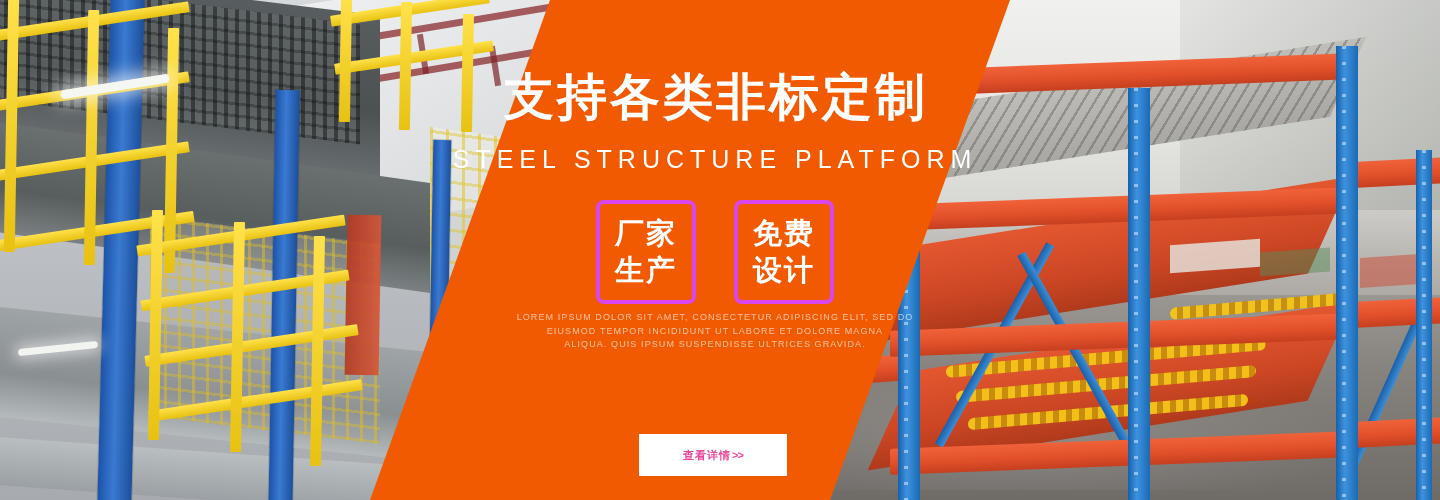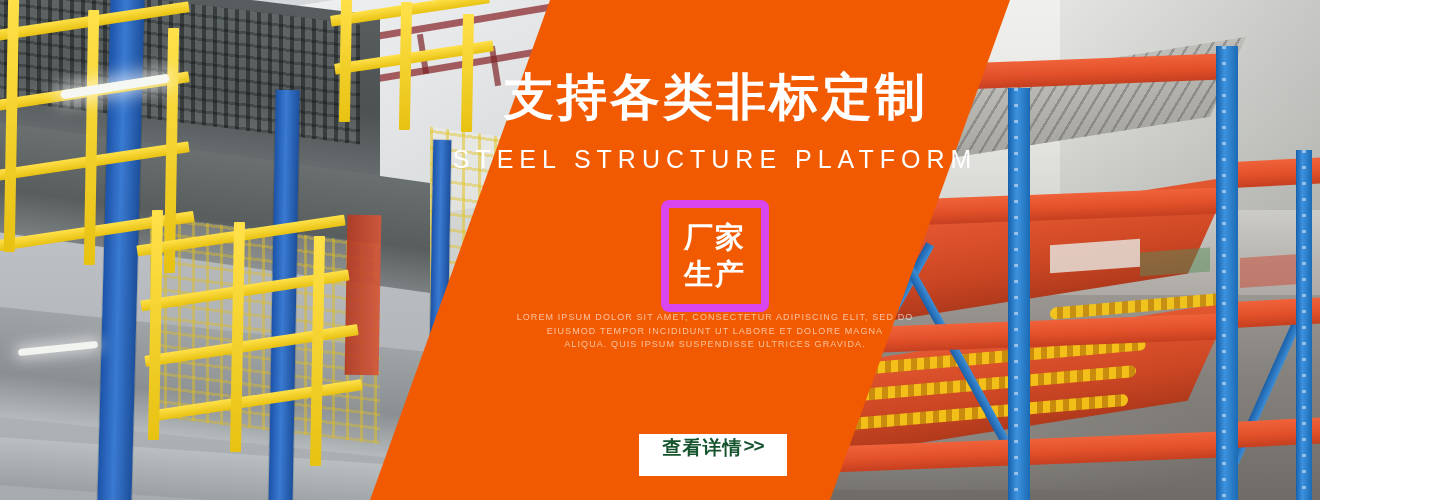--- a/index.html
+++ b/index.html
@@ -6,21 +6,21 @@
     margin: 0;
     padding: 0;
     background: #ffffff;
   }
   body {
     font-family: "Liberation Sans", "DejaVu Sans", sans-serif;
   }
 
   .banner {
     position: relative;
-    width: 1320px;
+    width: 1440px;
     height: 500px;
     overflow: hidden;
     background: #c9cdd2;
   }
 
   
   .photo-left {
     position: absolute;
     left: 0; top: 0;
     width: 620px; height: 500px;
@@ -296,21 +296,21 @@
     position: absolute;
     left: 0; right: 0; top: 200px;
     display: flex;
     justify-content: center;
     gap: 38px;
     transform: translateX(-5px);
   }
   .badge {
     width: 92px;
     height: 96px;
-    border: 8px solid #d946ef;
+    border: 4px solid #d946ef;
     border-radius: 8px;
     display: flex;
     flex-direction: column;
     align-items: center;
     justify-content: center;
     color: #ffffff;
     font-size: 29px;
     font-weight: bold;
     line-height: 1.26;
     letter-spacing: 2px;
@@ -333,24 +333,25 @@
     position: absolute;
     left: 0; right: 0; top: 434px;
     display: flex;
     justify-content: center;
     transform: translateX(-7px);
   }
   .cta {
     width: 148px;
     height: 42px;
     background: #ffffff;
-    color: #14532d;
+    color: #ec4899;
     display: flex;
+    align-items: center;
     justify-content: center;
-    font-size: 19px;
+    font-size: 11px;
     font-weight: bold;
     letter-spacing: 1px;
     cursor: pointer;
     border: none;
     font-family: "Liberation Sans", "DejaVu Sans", sans-serif;
   }
   .cta .arrows { font-weight: bold; letter-spacing: -1px; margin-left: 1px; }
 </style>
 </head>
 <body>
@@ -449,20 +450,24 @@
 
     <div class="headline">支持各类非标定制</div>
 
     <div class="subhead">STEEL STRUCTURE PLATFORM</div>
 
     <div class="badges">
       <div class="badge">
         <span>厂家</span>
         <span>生产</span>
       </div>
+      <div class="badge">
+        <span>免费</span>
+        <span>设计</span>
+      </div>
     </div>
 
     <div class="lorem">
       <div>LOREM IPSUM DOLOR SIT AMET, CONSECTETUR ADIPISCING ELIT, SED DO</div>
       <div>EIUSMOD TEMPOR INCIDIDUNT UT LABORE ET DOLORE MAGNA</div>
       <div>ALIQUA. QUIS IPSUM SUSPENDISSE ULTRICES GRAVIDA.</div>
     </div>
 
     <div class="cta-wrap">
       <button class="cta">

